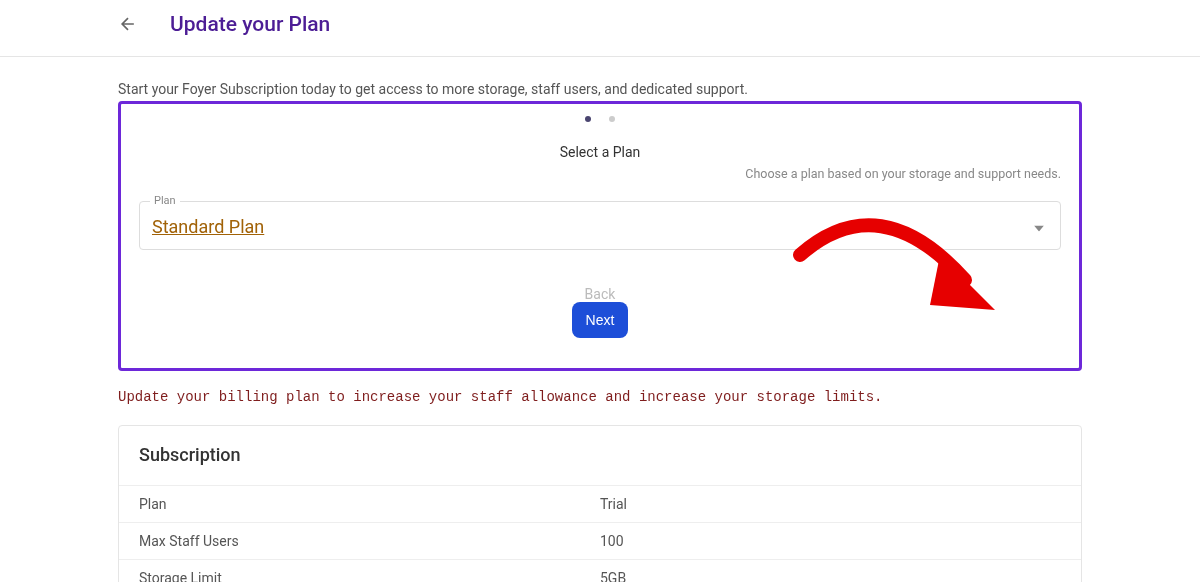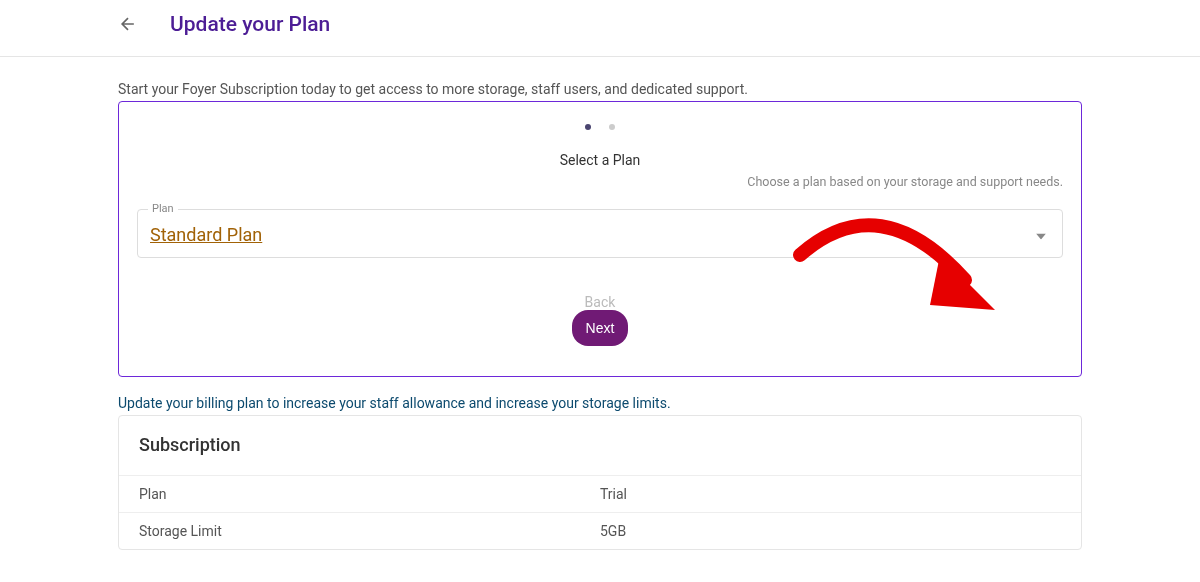--- a/index.html
+++ b/index.html
@@ -2,34 +2,34 @@
 <html><head>
 <meta charset="utf-8">
 <style>
 * { margin: 0; padding: 0; box-sizing: border-box; }
 body { font-family: -apple-system, BlinkMacSystemFont, 'Segoe UI', Roboto, sans-serif; background: #fff; color: #333; width: 1200px; height: 582px; overflow: hidden; }
 .header { display: flex; align-items: center; padding: 12px 0 20px 118px; border-bottom: 1px solid #e5e5e5; }
 .back-arrow { margin-right: 32px; color: #666; cursor: pointer; display: inline-flex; }
 .page-title { font-size: 21px; font-weight: 500; color: #4c1d95; }
 .container { padding: 24px 118px 0; }
 .intro-text { font-size: 14px; color: #555; margin-bottom: 4px; }
-.card { border: 1px solid #6d28d9; border-radius: 4px; padding: 22px 18px 30px; margin-bottom: 18px; }
+.card { border: 3px solid #6d28d9; border-radius: 4px; padding: 12px 18px 30px; margin-bottom: 18px; }
 .stepper { display: flex; justify-content: center; gap: 18px; margin-bottom: 22px; }
 .step-dot { width: 6px; height: 6px; border-radius: 50%; background: #ccc; }
 .step-dot.active { background: #4a4570; }
 .step-title { text-align: center; font-size: 14px; color: #333; margin-bottom: 6px; }
 .step-subtitle { text-align: right; font-size: 12.5px; color: #888; margin-bottom: 20px; }
 .select-wrapper { position: relative; border: 1px solid #ddd; border-radius: 4px; padding: 14px 12px 12px; }
 .select-label { position: absolute; top: -8px; left: 10px; background: #fff; padding: 0 4px; font-size: 11px; color: #888; }
 .select-value { font-size: 18px; color: #a16207; text-decoration: underline; }
 .select-caret { position: absolute; right: 16px; top: 50%; transform: translateY(-50%); color: #888; }
 .actions { display: flex; justify-content: space-between; align-items: center; margin-top: 36px; padding: 0 14px; flex-direction: column; }
 .back-btn { color: #bbb; font-size: 14px; cursor: default; }
-.next-btn { background: #701a75; color: #fff; border: none; padding: 10px 14px; border-radius: 16px; font-size: 14px; cursor: pointer; }
-.update-text { font-size: 14px; color: #0c4a6e; margin-bottom: 4px; }
+.next-btn { background: #1d4ed8; color: #fff; border: none; padding: 10px 14px; border-radius: 8px; font-size: 14px; cursor: pointer; }
+.update-text { font-size: 14px; color: #7f1d1d; margin-bottom: 20px; font-family: Liberation Mono, monospace; }
 .sub-card { border: 1px solid #e5e5e5; border-radius: 4px; }
 .sub-title { font-size: 18px; font-weight: 500; padding: 18px 20px 20px; }
 .sub-row { display: flex; border-top: 1px solid #eee; padding: 10px 20px; font-size: 14px; color: #555; }
 .sub-row .k { flex: 1; }
 .sub-row .v { flex: 1; text-align: left; }
 .annotation-arrow { position: absolute; pointer-events: none; }
 </style>
 </head>
 <body>
 
@@ -71,20 +71,24 @@
 
   <p class="update-text">Update your billing plan to increase your staff allowance and increase your storage limits.</p>
 
   <div class="sub-card">
     <div class="sub-title">Subscription</div>
     <div class="sub-row">
       <span class="k">Plan</span>
       <span class="v">Trial</span>
     </div>
     <div class="sub-row">
+      <span class="k">Max Staff Users</span>
+      <span class="v">100</span>
+    </div>
+    <div class="sub-row">
       <span class="k">Storage Limit</span>
       <span class="v">5GB</span>
     </div>
   </div>
 </div>
 
 <svg class="annotation-arrow" style="left:790px; top:195px;" width="220" height="150" viewBox="0 0 220 150">
   <path d="M10 60 Q 90 -10 175 85" stroke="#e60000" stroke-width="14" fill="none" stroke-linecap="round"></path>
   <path d="M150 60 L205 115 L140 110 Z" fill="#e60000"></path>
 </svg>

